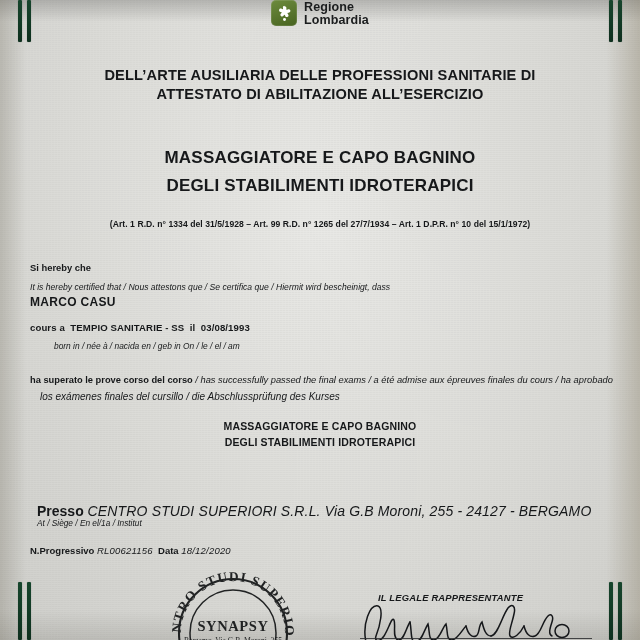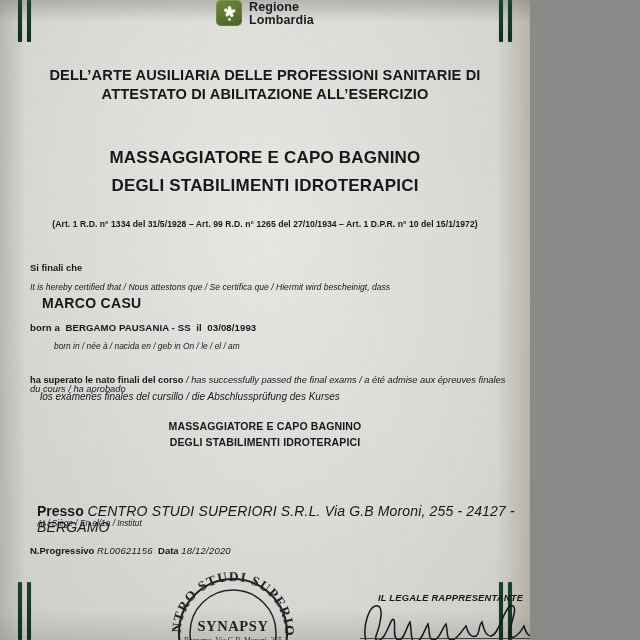--- a/index.html
+++ b/index.html
@@ -2,21 +2,21 @@
 <html><head>
 <meta charset="utf-8">
 <style>
   html, body {
     margin: 0;
     padding: 0;
     background: #8a8a88;
   }
   #page {
     position: relative;
-    width: 530px;
+    width: 640px;
     height: 640px;
     overflow: hidden;
     background:
       radial-gradient(ellipse at 50% 35%, #e9e9e6 0%, #dcdcd8 55%, #cfcfcb 100%);
     font-family: "Liberation Sans", sans-serif;
     color: #16181a;
   }
   
   #grain {
     position: absolute;
@@ -114,21 +114,21 @@
   }
   #legal-ref {
     left: 30px; right: 30px; top: 219px;
     font-size: 8.6px;
     font-weight: bold;
     letter-spacing: .05px;
   }
 
   #attest-label   { left: 30px; top: 262px; font-size: 9.4px; font-weight: bold; }
   #attest-trans   { left: 30px; top: 282px; font-size: 8.6px; font-style: italic; }
-  #holder-name    { left: 30px; top: 295px; font-size: 14px; font-weight: bold; letter-spacing: .3px; margin-left: 12px; }
+  #holder-name    { left: 30px; top: 295px; font-size: 12px; font-weight: bold; letter-spacing: .3px; }
 
   #birth-line     { left: 30px; top: 322px; font-size: 9.6px; font-weight: bold; letter-spacing: .1px; }
   #birth-trans    { left: 30px; top: 341px; font-size: 8.4px; font-style: italic; padding-left: 24px; }
 
   #exam-line      { left: 30px; right: 22px; top: 376px; font-size: 9.3px; line-height: 1.0; }
   #exam-line b    { font-weight: bold; }
   #exam-line i    { font-style: italic; }
   #exam-line-2    { left: 40px; top: 391px; font-size: 10px; font-style: italic; }
 
   #course-name {
@@ -237,36 +237,36 @@
   <div class="blk center" id="doc-title">
     <div>DELL’ARTE AUSILIARIA DELLE PROFESSIONI SANITARIE DI</div>
     <div>ATTESTATO DI ABILITAZIONE ALL’ESERCIZIO</div>
   </div>
 
   <div class="blk center" id="profession">
     <div>MASSAGGIATORE E CAPO BAGNINO</div>
     <div>DEGLI STABILIMENTI IDROTERAPICI</div>
   </div>
 
-  <div class="blk center" id="legal-ref">(Art. 1 R.D. n° 1334 del 31/5/1928 – Art. 99 R.D. n° 1265 del 27/10/1934 – Art. 1 D.P.R. n° 10 del 15/1/1972)</div>
-
-  <div class="blk" id="attest-label">Si finali che</div>
+  <div class="blk center" id="legal-ref">(Art. 1 R.D. n° 1334 del 31/5/1928 – Art. 99 R.D. n° 1265 del 27/7/1934 – Art. 1 D.P.R. n° 10 del 15/1/1972)</div>
+
+  <div class="blk" id="attest-label">Si hereby che</div>
   <div class="blk" id="attest-trans">It is hereby certified that / Nous attestons que / Se certifica que / Hiermit wird bescheinigt, dass</div>
   <div class="blk" id="holder-name">MARCO CASU</div>
 
   <div class="blk" id="birth-line">
-    <span>born a</span>&nbsp;
-    <span>BERGAMO PAUSANIA - SS</span>&nbsp;
+    <span>cours a</span>&nbsp;
+    <span>TEMPIO SANITARIE - SS</span>&nbsp;
     <span>il</span>&nbsp;
     <span>03/08/1993</span>
   </div>
   <div class="blk" id="birth-trans">born in / née à / nacida en / geb in On / le / el / am</div>
 
   <div class="blk" id="exam-line">
-    <b>ha superato le nato finali del corso</b>
+    <b>ha superato le prove corso del corso</b>
     <i>/ has successfully passed the final exams / a été admise aux épreuves finales du cours / ha aprobado</i>
   </div>
   <div class="blk" id="exam-line-2">los exámenes finales del cursillo / die Abschlussprüfung des Kurses</div>
 
   <div class="blk center" id="course-name">
     <div>MASSAGGIATORE E CAPO BAGNINO</div>
     <div>DEGLI STABILIMENTI IDROTERAPICI</div>
   </div>
 
 

